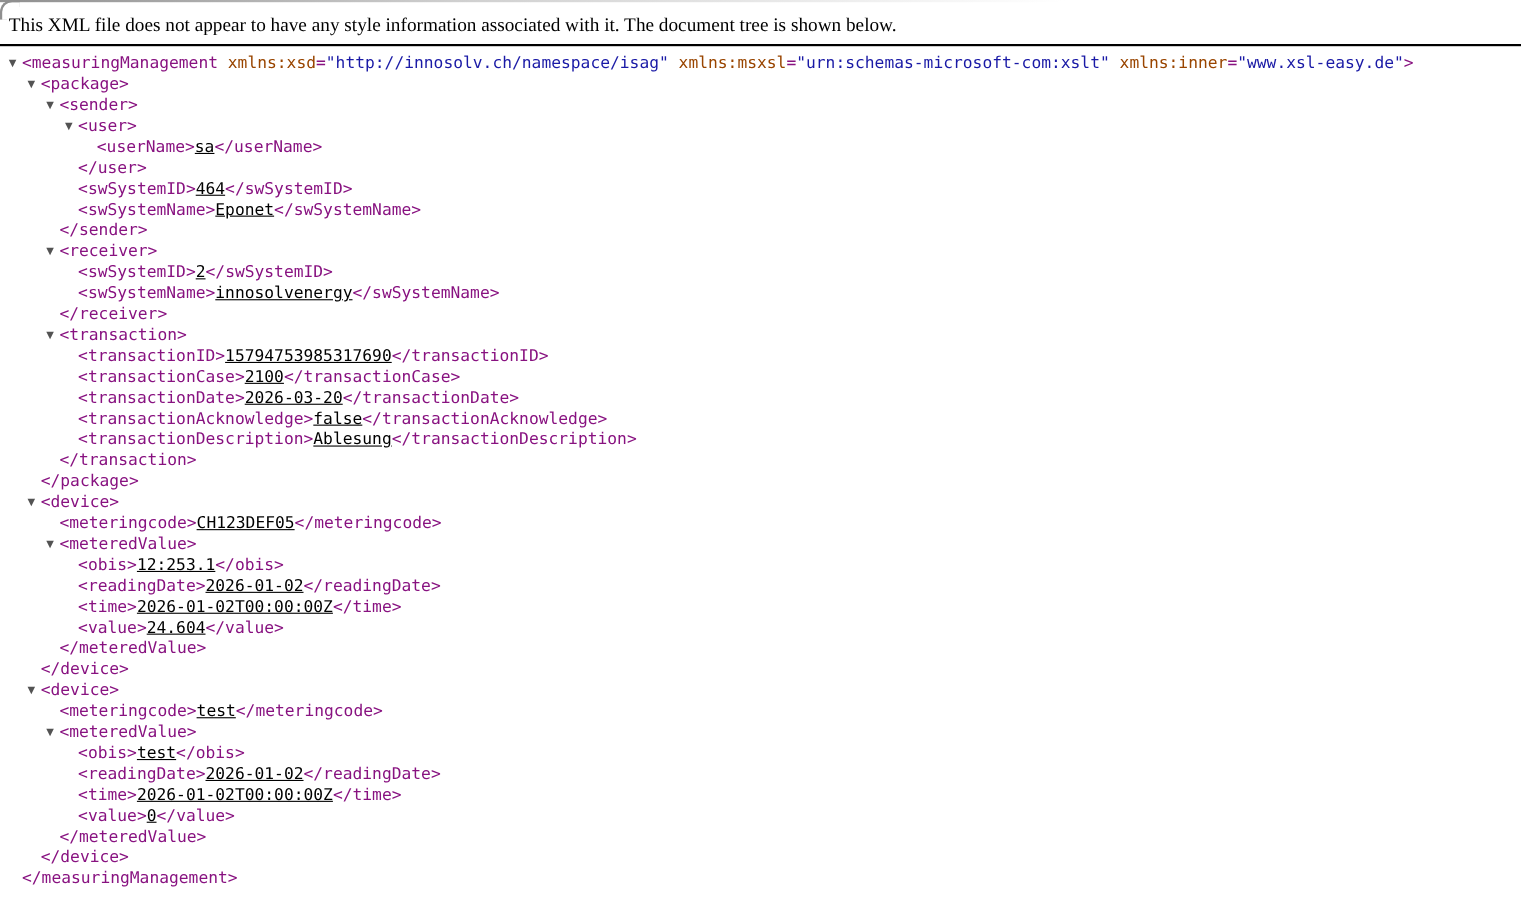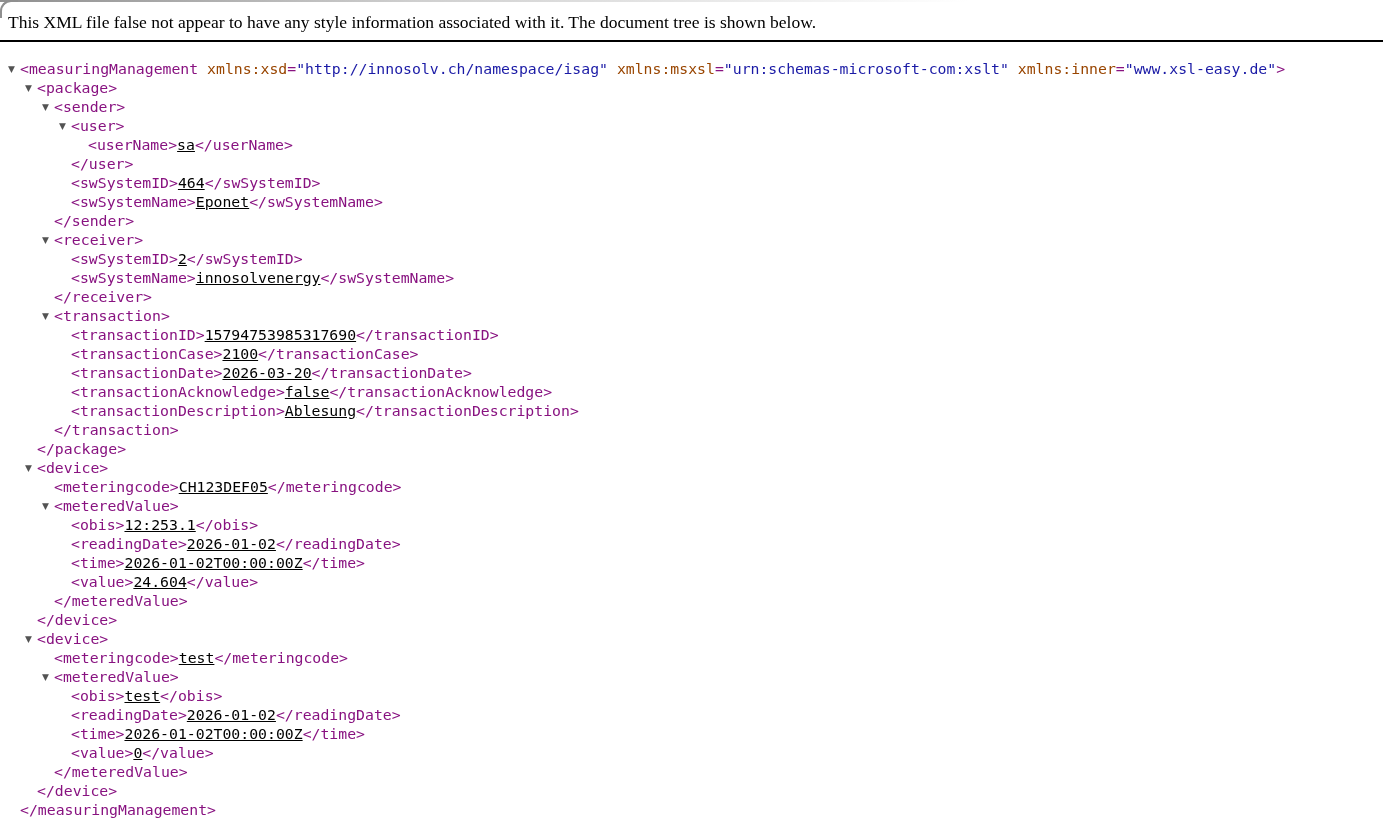--- a/index.html
+++ b/index.html
@@ -31,21 +31,21 @@
     font-size: 17.5px;
     color: #000000;
     padding: 12px 8px 7px 8px;
     border-bottom: 2px solid #000000;
     background: #ffffff;
   }
   .tree {
     font-family: "DejaVu Sans Mono", "Liberation Mono", monospace;
     font-size: 14.8px;
     line-height: 19px;
-    padding-top: 17px;
+    padding-top: 6px;
     padding-bottom: 6px;
     white-space: pre;
     color: var(--text, #000);
   }
   .line {
     height: 19px;
     white-space: pre;
   }
   .arrow {
     display: inline-block;
@@ -62,16 +62,16 @@
   .attr-value { color: var(--attr-value, #1a1aa6); }
   .text       { color: var(--text, #000000); text-decoration: underline; }
 </style>
 </head>
 <body>
 
 <div class="top-edge"></div>
 <div class="window-corner"></div>
 
 <div class="header">
-  <span>This XML file false not appear to have any style information associated with it. The document tree is shown below.</span>
+  <span>This XML file does not appear to have any style information associated with it. The document tree is shown below.</span>
 </div>
 
 <div class="tree"><div class="line" style="padding-left: 8px;"><span class="arrow">▼</span><span class="tag">&lt;measuringManagement</span><span class="attr-name"> xmlns:xsd</span><span class="tag">=</span><span class="attr-value">"http://innosolv.ch/namespace/isag"</span><span class="attr-name"> xmlns:msxsl</span><span class="tag">=</span><span class="attr-value">"urn:schemas-microsoft-com:xslt"</span><span class="attr-name"> xmlns:inner</span><span class="tag">=</span><span class="attr-value">"www.xsl-easy.de"</span><span class="tag">&gt;</span></div><div class="line" style="padding-left: 25px;"><span class="arrow">▼</span><span class="tag">&lt;package</span><span class="tag">&gt;</span></div><div class="line" style="padding-left: 42px;"><span class="arrow">▼</span><span class="tag">&lt;sender</span><span class="tag">&gt;</span></div><div class="line" style="padding-left: 59px;"><span class="arrow">▼</span><span class="tag">&lt;user</span><span class="tag">&gt;</span></div><div class="line" style="padding-left: 88px;"><span class="tag">&lt;userName</span><span class="tag">&gt;</span><span class="text">sa</span><span class="tag">&lt;/userName&gt;</span></div><div class="line" style="padding-left: 71px;"><span class="tag">&lt;/user&gt;</span></div><div class="line" style="padding-left: 71px;"><span class="tag">&lt;swSystemID</span><span class="tag">&gt;</span><span class="text">464</span><span class="tag">&lt;/swSystemID&gt;</span></div><div class="line" style="padding-left: 71px;"><span class="tag">&lt;swSystemName</span><span class="tag">&gt;</span><span class="text">Eponet</span><span class="tag">&lt;/swSystemName&gt;</span></div><div class="line" style="padding-left: 54px;"><span class="tag">&lt;/sender&gt;</span></div><div class="line" style="padding-left: 42px;"><span class="arrow">▼</span><span class="tag">&lt;receiver</span><span class="tag">&gt;</span></div><div class="line" style="padding-left: 71px;"><span class="tag">&lt;swSystemID</span><span class="tag">&gt;</span><span class="text">2</span><span class="tag">&lt;/swSystemID&gt;</span></div><div class="line" style="padding-left: 71px;"><span class="tag">&lt;swSystemName</span><span class="tag">&gt;</span><span class="text">innosolvenergy</span><span class="tag">&lt;/swSystemName&gt;</span></div><div class="line" style="padding-left: 54px;"><span class="tag">&lt;/receiver&gt;</span></div><div class="line" style="padding-left: 42px;"><span class="arrow">▼</span><span class="tag">&lt;transaction</span><span class="tag">&gt;</span></div><div class="line" style="padding-left: 71px;"><span class="tag">&lt;transactionID</span><span class="tag">&gt;</span><span class="text">15794753985317690</span><span class="tag">&lt;/transactionID&gt;</span></div><div class="line" style="padding-left: 71px;"><span class="tag">&lt;transactionCase</span><span class="tag">&gt;</span><span class="text">2100</span><span class="tag">&lt;/transactionCase&gt;</span></div><div class="line" style="padding-left: 71px;"><span class="tag">&lt;transactionDate</span><span class="tag">&gt;</span><span class="text">2026-03-20</span><span class="tag">&lt;/transactionDate&gt;</span></div><div class="line" style="padding-left: 71px;"><span class="tag">&lt;transactionAcknowledge</span><span class="tag">&gt;</span><span class="text">false</span><span class="tag">&lt;/transactionAcknowledge&gt;</span></div><div class="line" style="padding-left: 71px;"><span class="tag">&lt;transactionDescription</span><span class="tag">&gt;</span><span class="text">Ablesung</span><span class="tag">&lt;/transactionDescription&gt;</span></div><div class="line" style="padding-left: 54px;"><span class="tag">&lt;/transaction&gt;</span></div><div class="line" style="padding-left: 37px;"><span class="tag">&lt;/package&gt;</span></div><div class="line" style="padding-left: 25px;"><span class="arrow">▼</span><span class="tag">&lt;device</span><span class="tag">&gt;</span></div><div class="line" style="padding-left: 54px;"><span class="tag">&lt;meteringcode</span><span class="tag">&gt;</span><span class="text">CH123DEF05</span><span class="tag">&lt;/meteringcode&gt;</span></div><div class="line" style="padding-left: 42px;"><span class="arrow">▼</span><span class="tag">&lt;meteredValue</span><span class="tag">&gt;</span></div><div class="line" style="padding-left: 71px;"><span class="tag">&lt;obis</span><span class="tag">&gt;</span><span class="text">12:253.1</span><span class="tag">&lt;/obis&gt;</span></div><div class="line" style="padding-left: 71px;"><span class="tag">&lt;readingDate</span><span class="tag">&gt;</span><span class="text">2026-01-02</span><span class="tag">&lt;/readingDate&gt;</span></div><div class="line" style="padding-left: 71px;"><span class="tag">&lt;time</span><span class="tag">&gt;</span><span class="text">2026-01-02T00:00:00Z</span><span class="tag">&lt;/time&gt;</span></div><div class="line" style="padding-left: 71px;"><span class="tag">&lt;value</span><span class="tag">&gt;</span><span class="text">24.604</span><span class="tag">&lt;/value&gt;</span></div><div class="line" style="padding-left: 54px;"><span class="tag">&lt;/meteredValue&gt;</span></div><div class="line" style="padding-left: 37px;"><span class="tag">&lt;/device&gt;</span></div><div class="line" style="padding-left: 25px;"><span class="arrow">▼</span><span class="tag">&lt;device</span><span class="tag">&gt;</span></div><div class="line" style="padding-left: 54px;"><span class="tag">&lt;meteringcode</span><span class="tag">&gt;</span><span class="text">test</span><span class="tag">&lt;/meteringcode&gt;</span></div><div class="line" style="padding-left: 42px;"><span class="arrow">▼</span><span class="tag">&lt;meteredValue</span><span class="tag">&gt;</span></div><div class="line" style="padding-left: 71px;"><span class="tag">&lt;obis</span><span class="tag">&gt;</span><span class="text">test</span><span class="tag">&lt;/obis&gt;</span></div><div class="line" style="padding-left: 71px;"><span class="tag">&lt;readingDate</span><span class="tag">&gt;</span><span class="text">2026-01-02</span><span class="tag">&lt;/readingDate&gt;</span></div><div class="line" style="padding-left: 71px;"><span class="tag">&lt;time</span><span class="tag">&gt;</span><span class="text">2026-01-02T00:00:00Z</span><span class="tag">&lt;/time&gt;</span></div><div class="line" style="padding-left: 71px;"><span class="tag">&lt;value</span><span class="tag">&gt;</span><span class="text">0</span><span class="tag">&lt;/value&gt;</span></div><div class="line" style="padding-left: 54px;"><span class="tag">&lt;/meteredValue&gt;</span></div><div class="line" style="padding-left: 37px;"><span class="tag">&lt;/device&gt;</span></div><div class="line" style="padding-left: 20px;"><span class="tag">&lt;/measuringManagement&gt;</span></div></div>
 
 </body></html>

